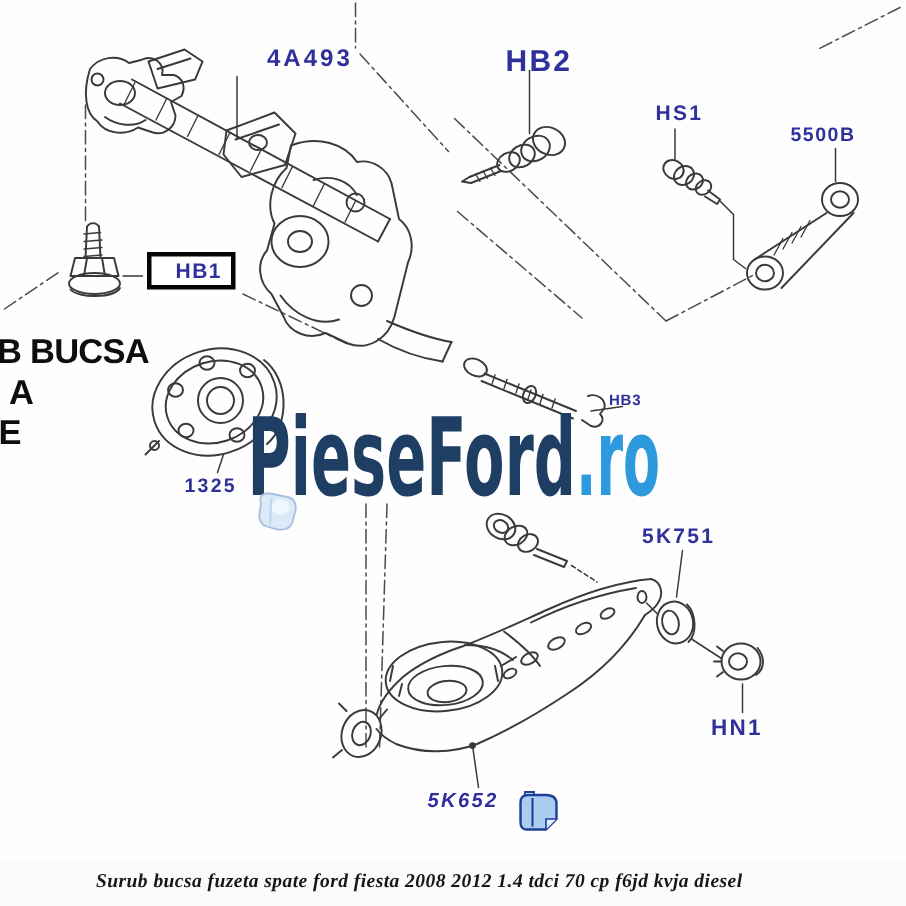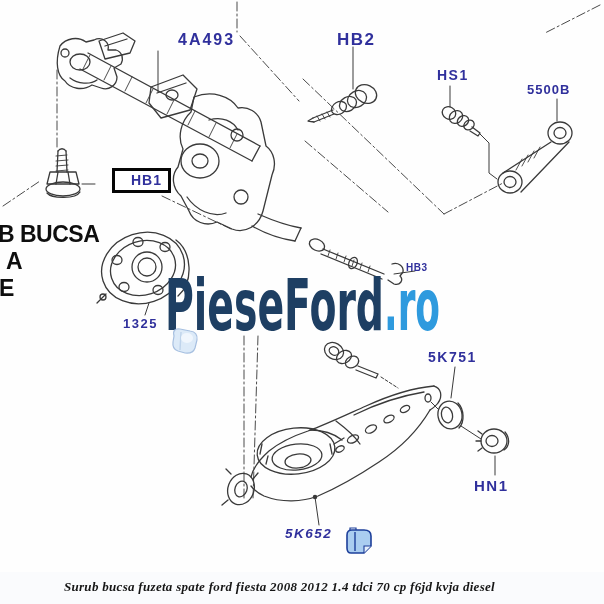--- a/index.html
+++ b/index.html
@@ -242,27 +242,27 @@
     <g transform="translate(344,527)">
       <path d="M3,8 Q3,3 8,3 L20,3 Q27,3 27,9 L27,19 L20,26 L7,26 Q3,26 3,21 Z" fill="#aacdf0" stroke="#1d3f9a" stroke-width="1.6"></path>
       <path d="M20,26 L20,19 L27,19" fill="#e3eefb" stroke="#1d3f9a" stroke-width="1.1"></path>
       <line x1="11" y1="5" x2="11" y2="24" stroke="#1d3f9a" stroke-width="1.4"></line>
       <path d="M6,3 L6,1 L12,1 L12,3" fill="none" stroke="#1d3f9a" stroke-width="1.2"></path>
     </g>
   </svg>
 
   <div class="plabel" style="left:130px;top:31px;font-size:16px;letter-spacing:2px;margin-left:48px;">4A493</div>
 
-  <div class="plabel" style="left:337px;top:30px;font-size:17px;">HB2</div>
+  <div class="plabel" style="left:337px;top:30px;font-size:20px;">HB2</div>
 
   <div class="plabel" style="left:437px;top:67px;font-size:14px;">HS1</div>
 
   <div class="plabel" style="left:527px;top:82px;font-size:13px;letter-spacing:1px;">5500B</div>
 
-  <div class="plabel-box" style="left:112px;top:168px;padding-left:16px;">HB1</div>
+  <div class="plabel-box" style="left:98px;top:168px;padding-left:16px;">HB1</div>
 
   <div class="plabel" style="left:123px;top:316px;font-size:13px;">1325</div>
 
   <div class="plabel" style="left:406px;top:262px;font-size:10px;letter-spacing:0.5px;">HB3</div>
 
   <div class="plabel" style="left:428px;top:349px;font-size:14px;">5K751</div>
 
   <div class="plabel" style="left:285px;top:526px;font-size:13.5px;font-style:italic;">5K652</div>
 
   <div class="plabel" style="left:474px;top:477px;font-size:15px;text-align:center;">HN1</div>

